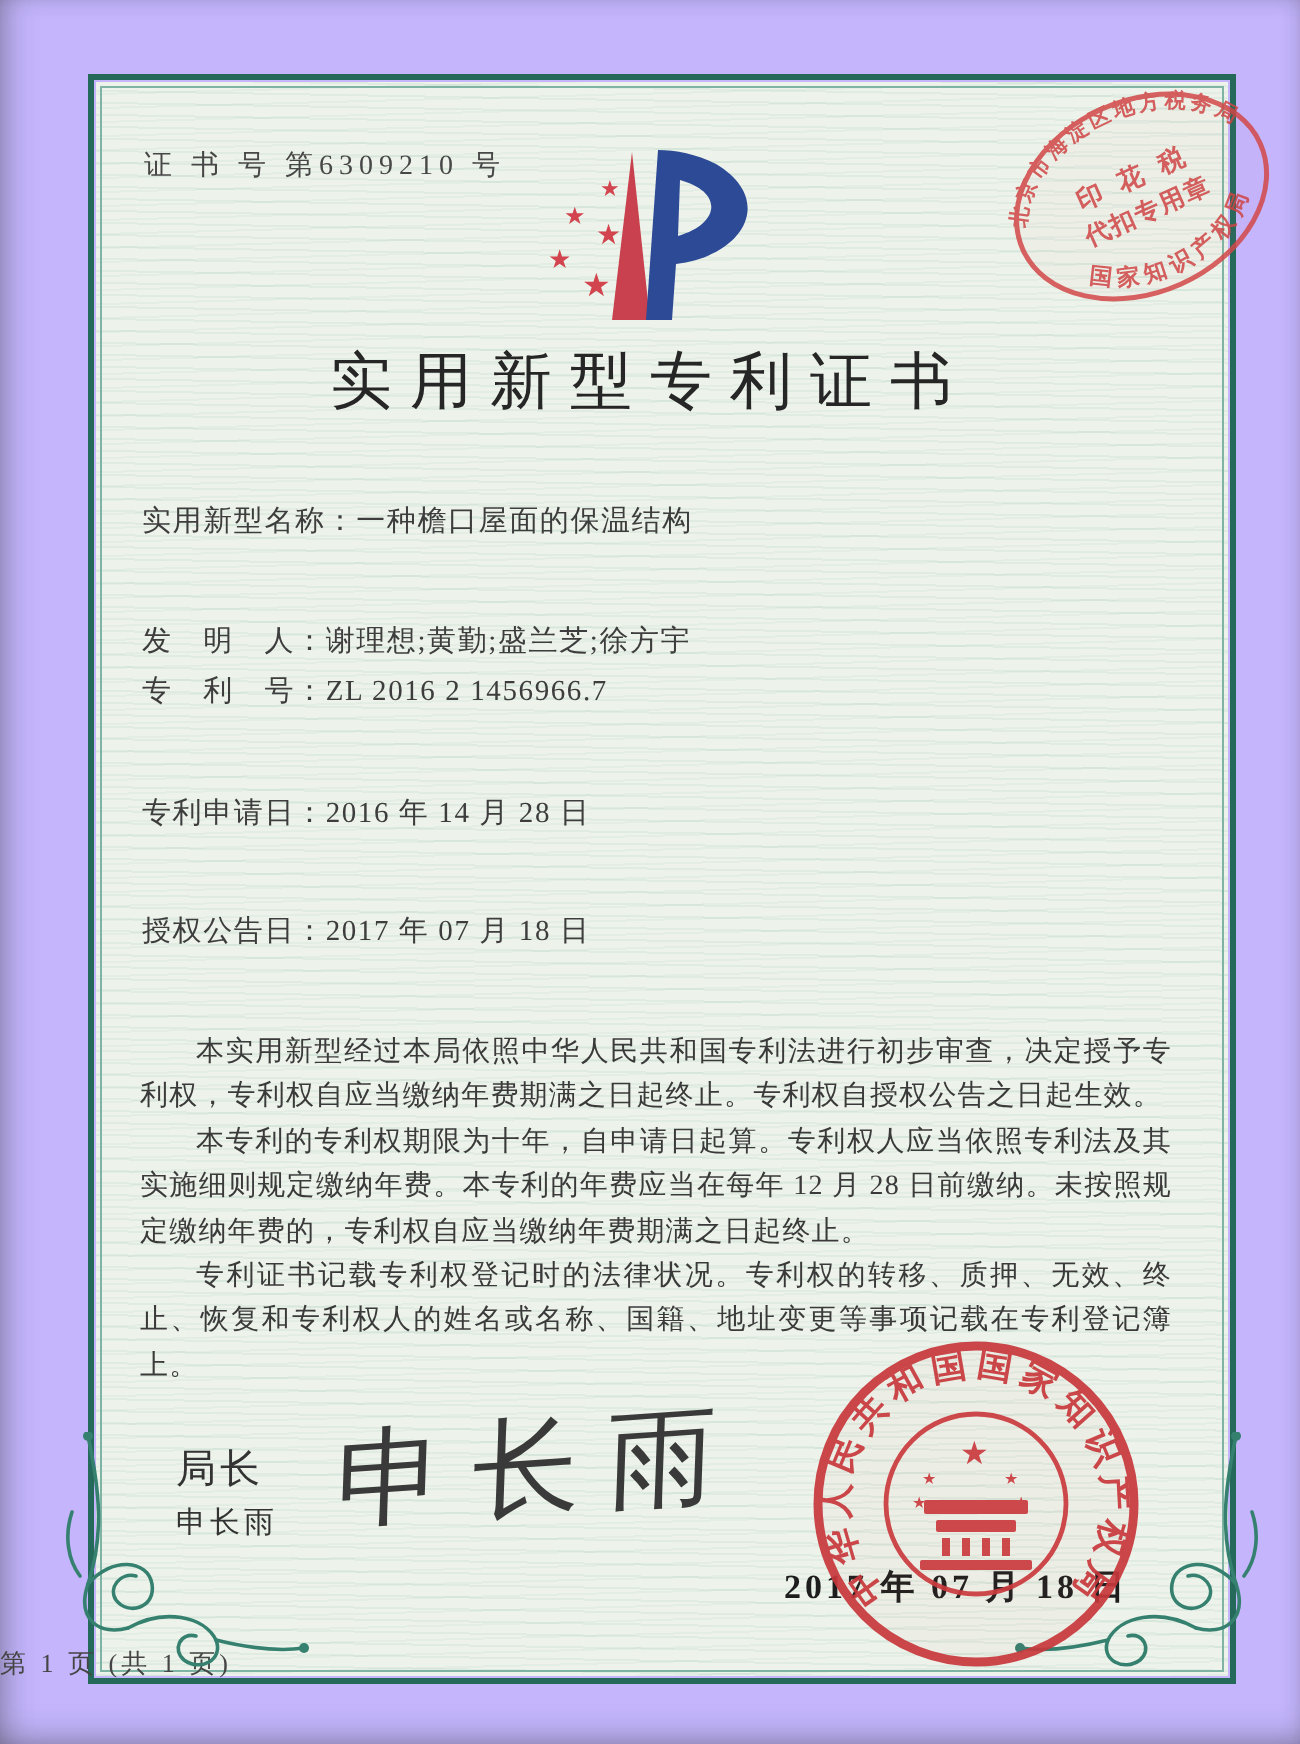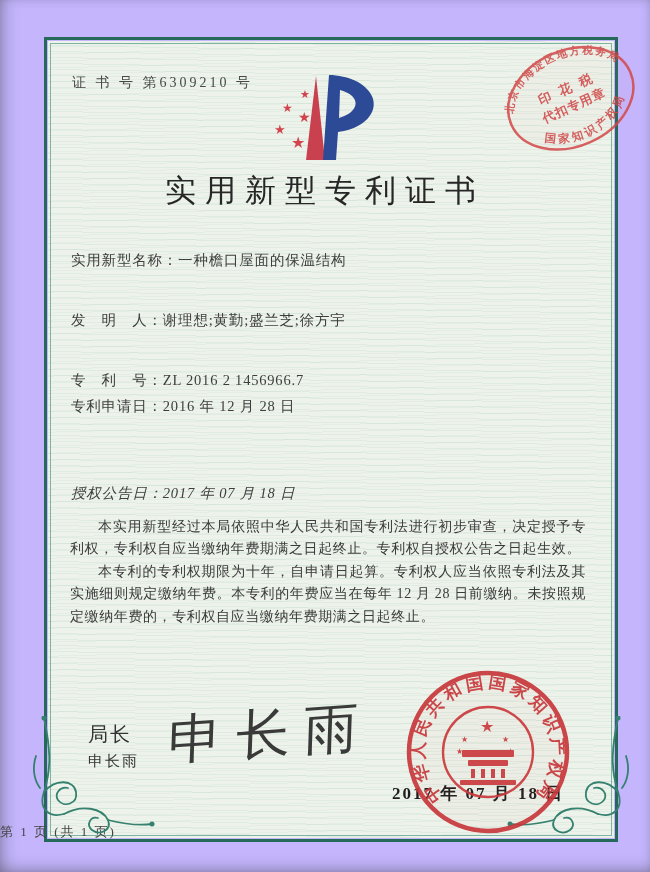--- a/index.html
+++ b/index.html
@@ -37,22 +37,22 @@
   .logo { position: absolute; top: 70px; left: 252px; }
   .title {
     position: absolute; top: 170px; left: 0; width: 100%;
     text-align: center; font-size: 31px; font-weight: 400;
     letter-spacing: 9px; color: #262626;
   }
   .field-row {
     position: absolute; left: 71px; width: 520px;
     font-size: 14.5px; color: #3d3d3d; letter-spacing: 0.8px; white-space: nowrap;
   }
-  .f0 { top: 251px; } .f1 { top: 311px; } .f2 { top: 371px; }
-  .f3 { top: 397px; } .f4 { top: 440px; } .f5 { top: 484px; font-style: italic; }
+  .f0 { top: 251px; } .f1 { top: 311px; } .f2 { top: 336px; }
+  .f3 { top: 397px; } .f4 { top: 440px; } .f5 { top: 456px; }
 
   .body-text {
     position: absolute; left: 70px; right: 64px; top: 516px;
     text-align: justify;
   }
   .body-text p {
     font-size: 14px; line-height: 22.4px; color: #3a3a3a;
     text-indent: 2em; letter-spacing: 0.6px;
   }
   .sig-title { position: absolute; left: 88px; top: 721px; font-size: 20px; color: #333; letter-spacing: 2px; }
@@ -131,29 +131,30 @@
   <div class="field-row f0">
     <span>实用新型名称：</span><span>一种檐口屋面的保温结构</span>
   </div>
   <div class="field-row f1">
     <span>发　明　人：</span><span>谢理想;黄勤;盛兰芝;徐方宇</span>
   </div>
   <div class="field-row f2">
     <span>专　利　号：</span><span>ZL 2016 2 1456966.7</span>
   </div>
   <div class="field-row f3">
-    <span>专利申请日：</span><span>2016 年 12 月 28 日</span>
+    <span>专利申请日：</span><span>2016 年 14 月 28 日</span>
   </div>
   <div class="field-row f5">
     <span>授权公告日：</span><span>2017 年 07 月 18 日</span>
   </div>
 
   <div class="body-text">
     <p>本实用新型经过本局依照中华人民共和国专利法进行初步审查，决定授予专利权，专利权自应当缴纳年费期满之日起终止。专利权自授权公告之日起生效。</p>
     <p>本专利的专利权期限为十年，自申请日起算。专利权人应当依照专利法及其实施细则规定缴纳年费。本专利的年费应当在每年 12 月 28 日前缴纳。未按照规定缴纳年费的，专利权自应当缴纳年费期满之日起终止。</p>
+    <p>专利证书记载专利权登记时的法律状况。专利权的转移、质押、无效、终止、恢复和专利权人的姓名或名称、国籍、地址变更等事项记载在专利登记簿上。</p>
   </div>
 
   <div class="sig-title">局长</div>
   <div class="sig-name">申长雨</div>
   <div class="sig-hand">申长雨</div>
 
   <div class="seal-date">2017 年 07 月 18 日</div>
 
   <svg class="official-seal" width="212" height="176" viewBox="0 0 212 176">
     <circle cx="106" cy="88" r="79" fill="rgba(225,110,110,0.05)" stroke="#c8383c" stroke-width="4.5"></circle>

